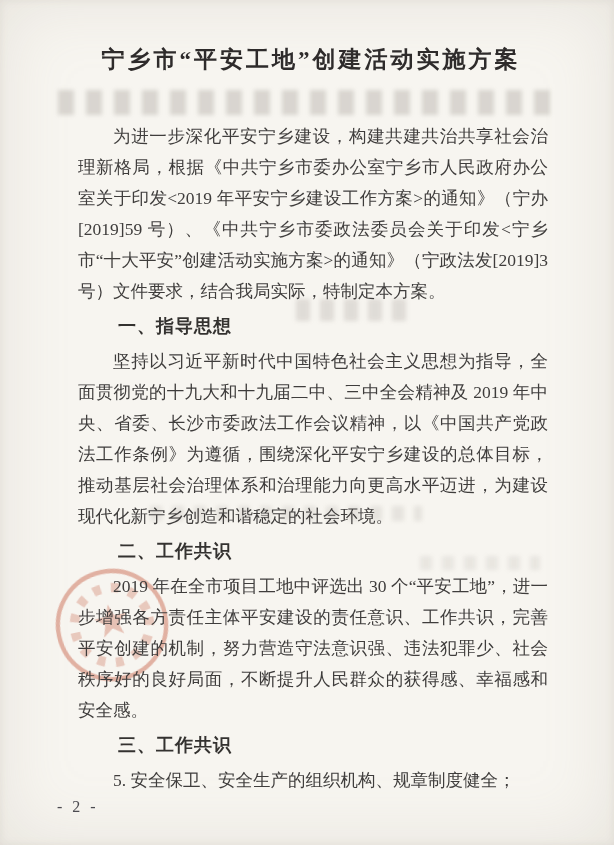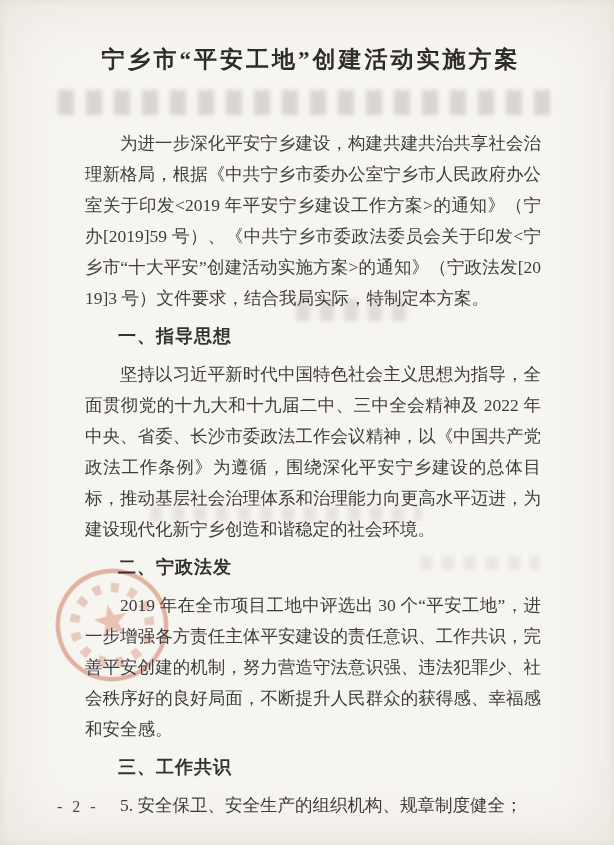--- a/index.html
+++ b/index.html
@@ -32,21 +32,21 @@
     font-size:23px;font-weight:bold;letter-spacing:3px;
     color:#2e2b2b;
     font-family:"Liberation Serif","DejaVu Serif",serif;
   }
   .doc-body{
     position:absolute;left:78px;top:121px;width:470px;z-index:2;
     color:#3f3d3c;
     font-size:17.5px;line-height:31px;
     text-align:justify;word-break:break-all;
   }
-  .para{margin:7px;text-indent:2em;}
+  .para{margin:0;text-indent:2em;}
   .heading{
     margin:4px;text-indent:2em;
     font-size:18px;font-weight:bold;color:#343230;
     font-family:"Liberation Sans","DejaVu Sans",sans-serif;
     letter-spacing:1px;line-height:31px;
   }
   .stamp{
     position:absolute;left:51px;top:564px;width:122px;height:122px;z-index:1;
     opacity:.52;mix-blend-mode:multiply;
     transform:rotate(-12deg);
@@ -74,22 +74,22 @@
       <circle cx="70" cy="70" r="43" stroke-width="11" stroke-dasharray="9 12" opacity="0.65"></circle>
     </g>
     <path fill="#d4765f" opacity="0.75" d="M70,46 L74.7,59.5 L89,59.8 L77.6,68.5 L81.8,82.2 L70,74 L58.2,82.2 L62.4,68.5 L51,59.8 L65.3,59.5 Z"></path>
   </svg>
 
   <h1 class="doc-title">宁乡市“平安工地”创建活动实施方案</h1>
 
   <div class="doc-body">
     <p class="para">为进一步深化平安宁乡建设，构建共建共治共享社会治理新格局，根据《中共宁乡市委办公室宁乡市人民政府办公室关于印发&lt;2019 年平安宁乡建设工作方案&gt;的通知》（宁办[2019]59 号）、《中共宁乡市委政法委员会关于印发&lt;宁乡市“十大平安”创建活动实施方案&gt;的通知》（宁政法发[2019]3 号）文件要求，结合我局实际，特制定本方案。</p>
     <h2 class="heading">一、指导思想</h2>
-    <p class="para">坚持以习近平新时代中国特色社会主义思想为指导，全面贯彻党的十九大和十九届二中、三中全会精神及 2022 年中央、省委、长沙市委政法工作会议精神，以《中国共产党政法工作条例》为遵循，围绕深化平安宁乡建设的总体目标，推动基层社会治理体系和治理能力向更高水平迈进，为建设现代化新宁乡创造和谐稳定的社会环境。</p>
-    <h2 class="heading">二、宁政法发</h2>
+    <p class="para">坚持以习近平新时代中国特色社会主义思想为指导，全面贯彻党的十九大和十九届二中、三中全会精神及 2019 年中央、省委、长沙市委政法工作会议精神，以《中国共产党政法工作条例》为遵循，围绕深化平安宁乡建设的总体目标，推动基层社会治理体系和治理能力向更高水平迈进，为建设现代化新宁乡创造和谐稳定的社会环境。</p>
+    <h2 class="heading">二、工作共识</h2>
     <p class="para">2019 年在全市项目工地中评选出 30 个“平安工地”，进一步增强各方责任主体平安建设的责任意识、工作共识，完善平安创建的机制，努力营造守法意识强、违法犯罪少、社会秩序好的良好局面，不断提升人民群众的获得感、幸福感和安全感。</p>
     <h2 class="heading">三、工作共识</h2>
     <p class="para">5. 安全保卫、安全生产的组织机构、规章制度健全；</p>
   </div>
 
   <div class="page-number">- 2 -</div>
 
 </div>
 
 </body></html>

